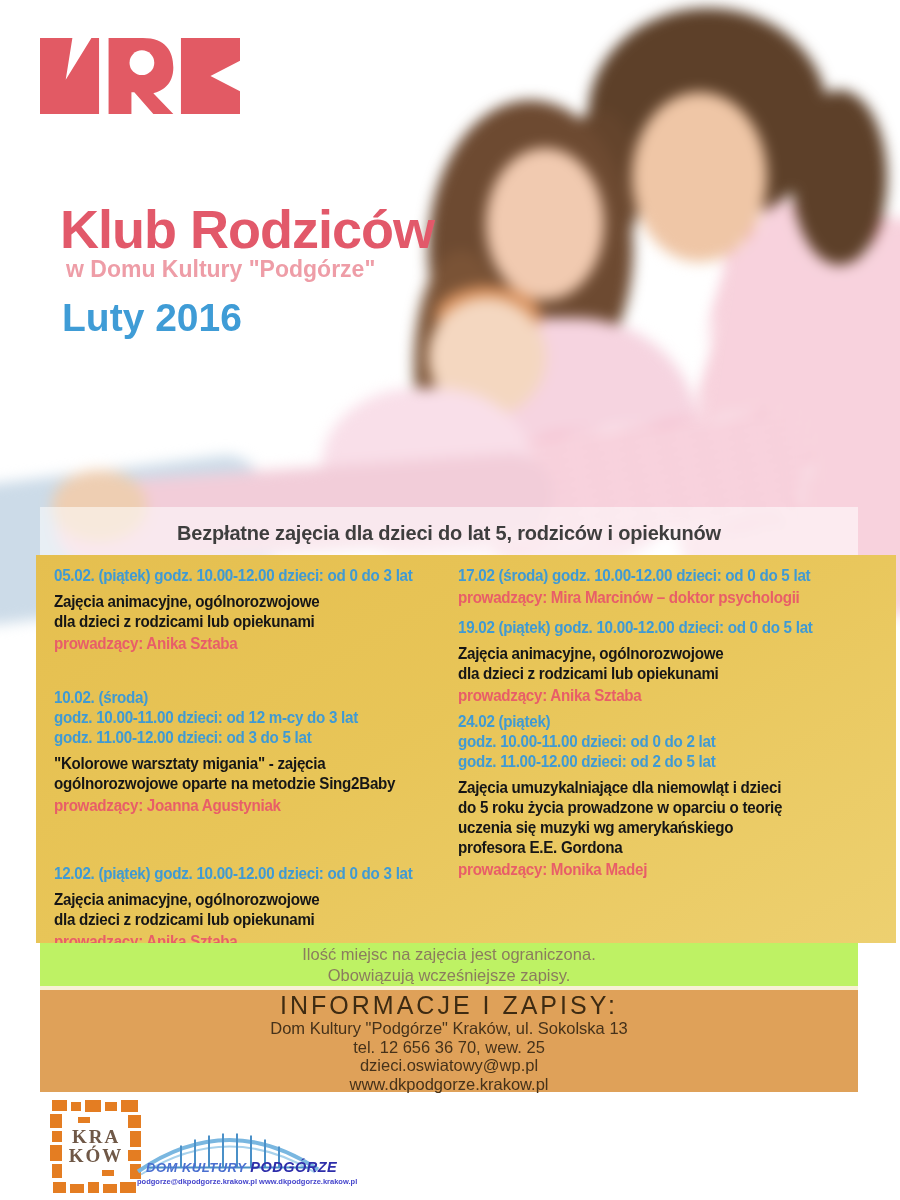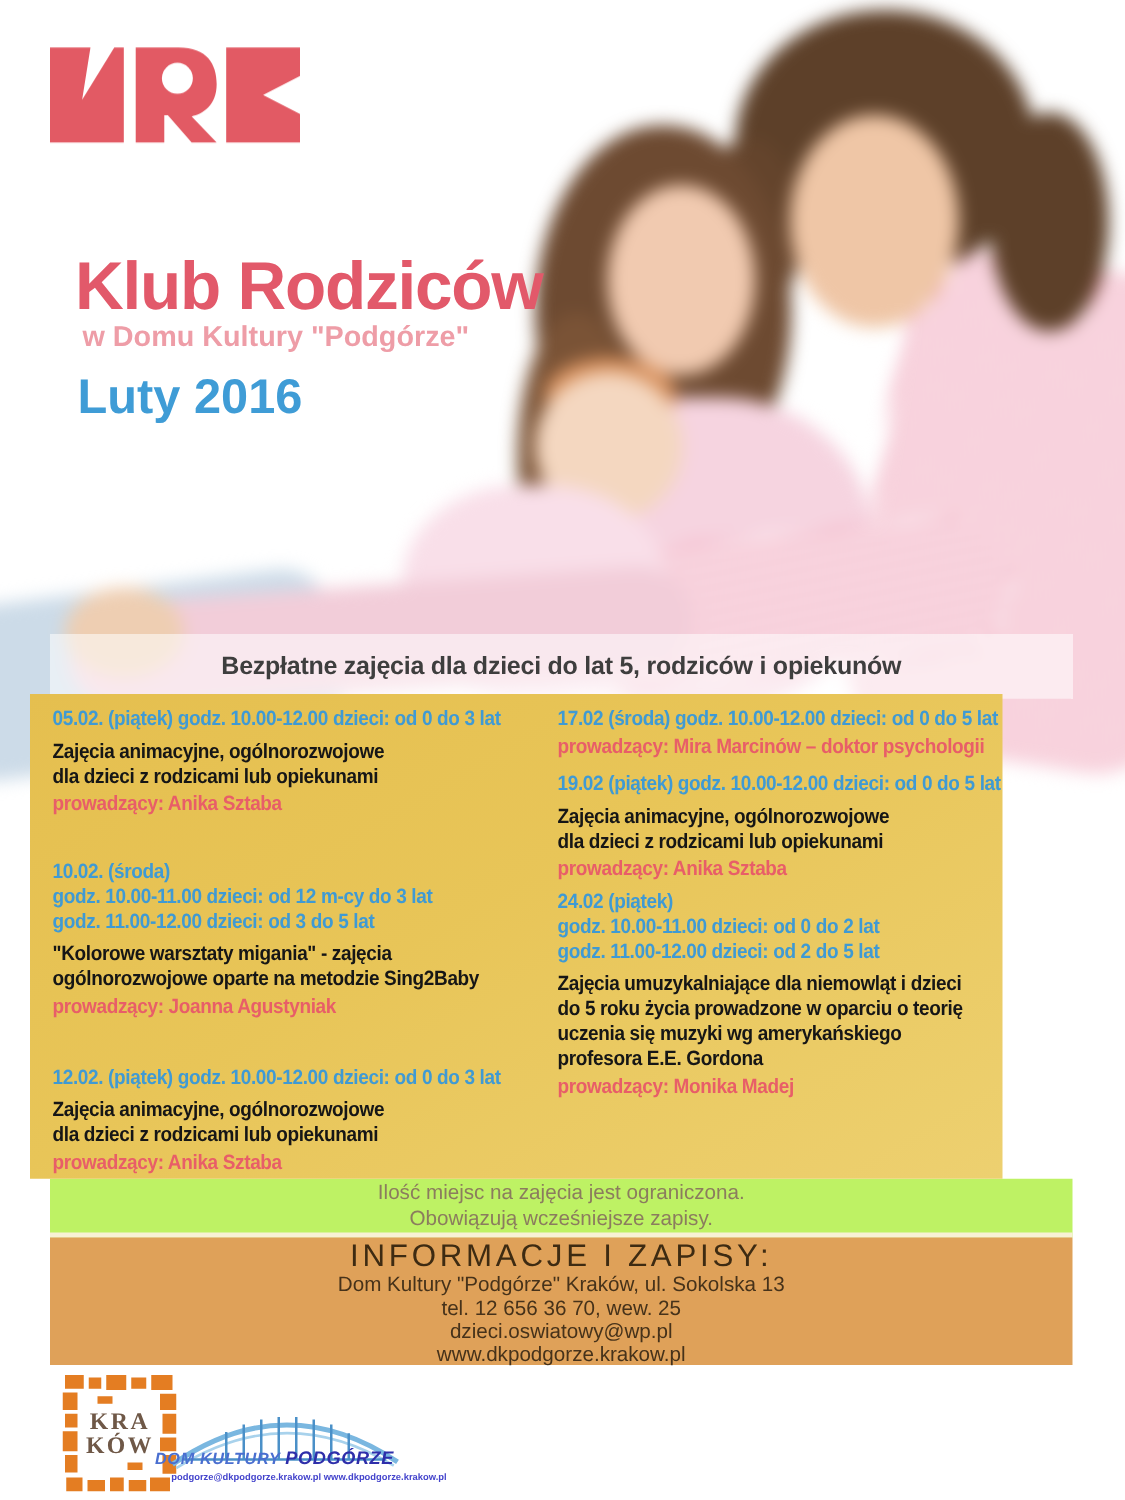--- a/index.html
+++ b/index.html
@@ -36,54 +36,54 @@
   .title{position:absolute;left:60px;top:198px;font-size:54px;font-weight:bold;color:#e2596a;letter-spacing:-1px;white-space:nowrap;}
   .subtitle{position:absolute;left:66px;top:256px;font-size:23px;font-weight:bold;color:#ee9da7;white-space:nowrap;}
   .month{position:absolute;left:62px;top:296px;font-size:39px;font-weight:bold;color:#3f9cd6;white-space:nowrap;}
 
   
   .banner{position:absolute;left:40px;top:507px;width:818px;height:52px;background:rgba(255,255,255,0.55);
      display:flex;align-items:center;justify-content:center;}
   .banner span{font-size:20px;font-weight:bold;color:#3e3e3e;letter-spacing:-0.2px;white-space:nowrap;}
 
   
-  .gold{position:absolute;left:24px;top:555px;width:778px;height:388px;
+  .gold{position:absolute;left:36px;top:555px;width:860px;height:388px;
      background:linear-gradient(150deg,#e5bf4f 0%,#e8c558 45%,#edd070 100%);overflow:hidden;}
   .col{position:absolute;top:10px;}
   .col-left{left:18px;width:400px;}
   .col-right{left:422px;width:396px;}
   .item{margin:0;}
   .tline{display:block;white-space:nowrap;transform:scaleX(.92);transform-origin:0 50%;
      font-weight:bold;font-size:16.5px;line-height:20px;letter-spacing:-0.3px;}
   .dline{color:#3f9ad4;}
   .xline{color:#161616;}
   .lline{color:#e85e68;}
   .desc{margin-top:6px;}
   .leader{margin-top:2px;}
-  .mL2{margin-top:34px;} .mL3{margin-top:37px;}
+  .mL2{margin-top:34px;} .mL3{margin-top:48px;}
   .mR2{margin-top:10px;} .mR3{margin-top:6px;}
 
   
   .notes{position:absolute;left:40px;top:943px;width:818px;height:47px;background:#bef264;
      border-bottom:4px solid #f8f1d5;box-sizing:border-box;
      display:flex;flex-direction:column;align-items:center;justify-content:center;}
   .notes div{font-size:16.5px;line-height:21px;color:#8b7c5e;white-space:nowrap;}
 
   
   .contact{position:absolute;left:40px;top:990px;width:818px;height:102px;background:#dfa159;
      display:flex;flex-direction:column;align-items:center;justify-content:center;padding-top:2px;box-sizing:border-box;}
   .contact .head{font-size:25px;letter-spacing:3px;color:#3e2b12;line-height:28px;white-space:nowrap;}
   .contact .cline{font-size:16.5px;line-height:18.5px;color:#46321a;white-space:nowrap;}
 
   
   .krakow-logo{position:absolute;left:50px;top:1100px;width:92px;height:98px;}
   .krakow-caption{position:absolute;left:48px;top:1247px;width:100px;text-align:left;
      font-size:10px;letter-spacing:3px;color:#8d8d8d;white-space:nowrap;}
   .dkp-logo{position:absolute;left:133px;top:1113px;width:190px;height:75px;}
-  .dkp-text{position:absolute;left:124px;top:1158px;width:200px;white-space:nowrap;font-style:italic;font-weight:bold;}
+  .dkp-text{position:absolute;left:146px;top:1158px;width:200px;white-space:nowrap;font-style:italic;font-weight:bold;}
   .dkp-text .p1{font-size:13px;color:#4a6fd0;letter-spacing:0.5px;}
   .dkp-text .p2{font-size:14.5px;color:#2e2eaa;letter-spacing:0.5px;}
   .dkp-contacts{position:absolute;left:137px;top:1177px;font-size:7.5px;color:#4444cc;font-weight:bold;white-space:nowrap;}
 </style>
 </head>
 <body>
 
 <div class="poster">
 
   <div class="photo">

